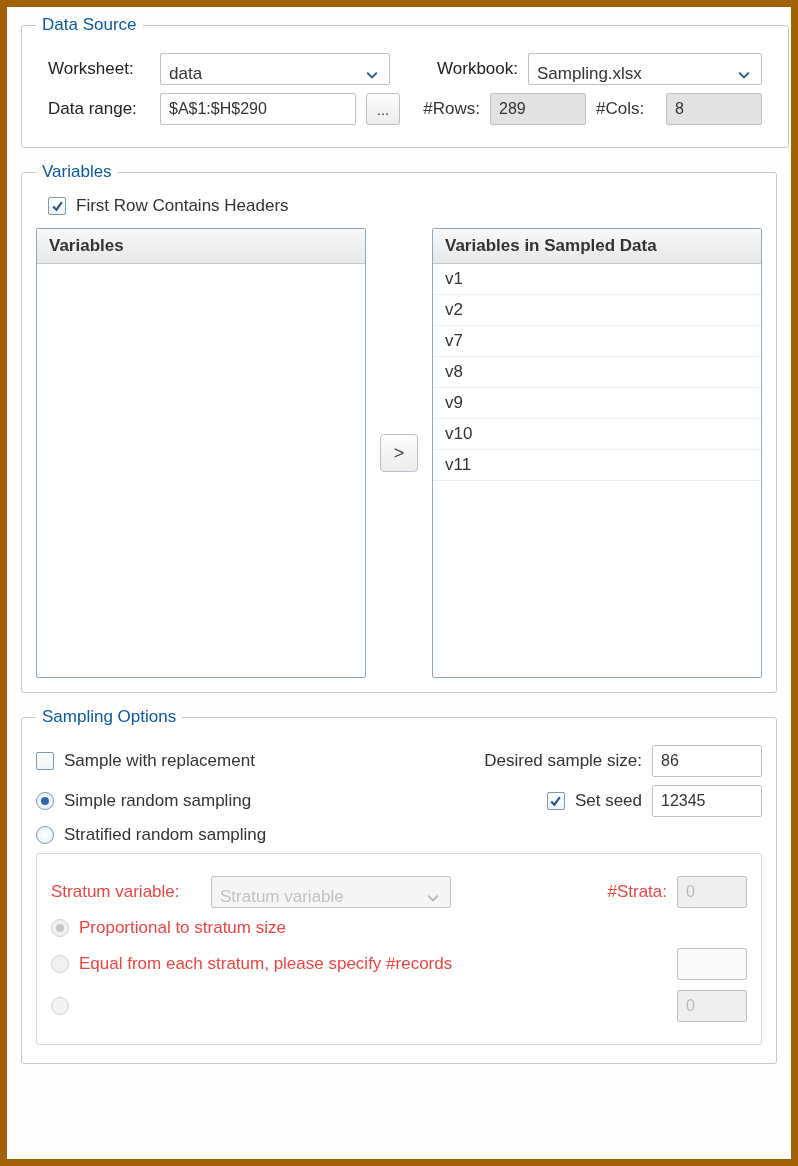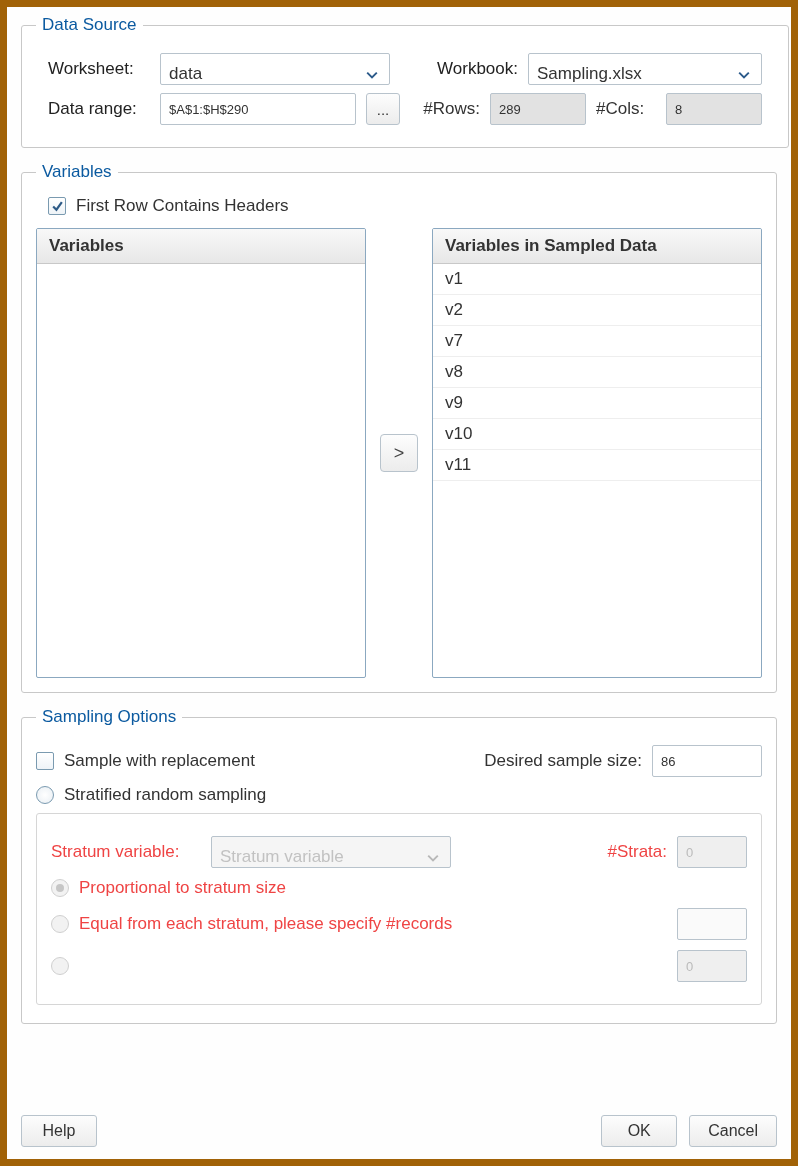--- a/index.html
+++ b/index.html
@@ -67,21 +67,21 @@
     justify-content: center;
     color: #2b5a8a;
   }
   .chev svg { width: 12px; height: 12px; }
   .textfield {
     border: 1px solid #b8c3cc;
     background: #fff;
     height: 32px;
     padding: 0 8px;
     border-radius: 2px;
-    font-size: 13px;
+    font-size: 16px;
     color: #333;
   }
   .textfield.ro { background: #e2e2e2; }
   .btn-small {
     height: 32px;
     min-width: 34px;
     border: 1px solid #b8c3cc;
     background: linear-gradient(#fdfdfd,#ececec);
     border-radius: 3px;
     cursor: pointer;
@@ -255,20 +255,34 @@
     <legend>Sampling Options</legend>
 
     <div class="optrow">
       <span class="checkbox"></span>
       <span>Sample with replacement</span>
       <span class="spacer-flex"></span>
       <span>Desired sample size:</span>
       <input class="textfield" style="width: 110px;" value="86">
     </div>
 
+    <div class="optrow">
+      <span class="radio">
+          <span class="dot"></span>
+        </span>
+      <span>Simple random sampling</span>
+      <span class="spacer-flex"></span>
+      <span class="checkbox">
+        <svg viewBox="0 0 12 12">
+            <path d="M2 6 L5 9 L10 2" fill="none" stroke="currentColor" stroke-width="2"></path>
+          </svg>
+      </span>
+      <span>Set seed</span>
+      <input class="textfield" style="width: 110px;" value="12345">
+    </div>
 
     <div class="optrow">
       <span class="radio"></span>
       <span>Stratified random sampling</span>
     </div>
 
     <div class="strat-box">
       <div class="row">
         <label style="min-width:150px">Stratum variable:</label>
         <div class="dd disabled" style="width:240px">
@@ -296,21 +310,14 @@
         <input class="textfield" style="width: 70px; background: rgb(250, 250, 250); color: rgb(187, 187, 187);" readonly="">
       </div>
       <div class="row">
         <span class="radio disabled"></span>
         <span class="spacer-flex"></span>
         <input class="textfield" style="width: 70px; background: rgb(239, 239, 239); color: rgb(187, 187, 187);" readonly="" value="0">
       </div>
     </div>
   </fieldset>
 
-  <div class="bottom-bar">
-    <button class="btn">Help</button>
-    <div style="display:flex;gap:12px">
-      <button class="btn">OK</button>
-      <button class="btn">Cancel</button>
-    </div>
-  </div>
 
 </div>
 
 </body></html>

